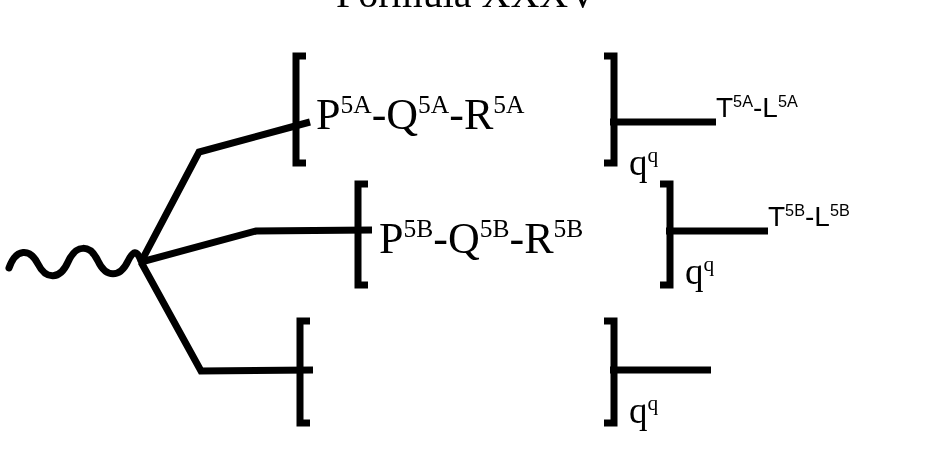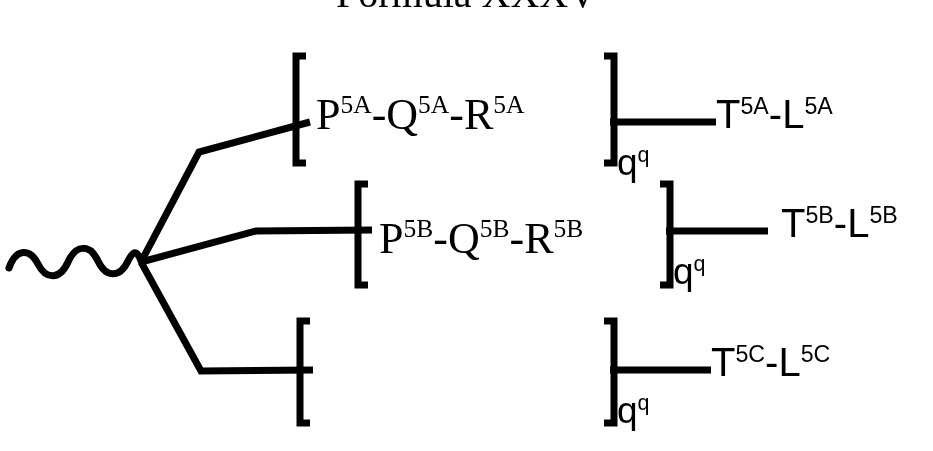--- a/index.html
+++ b/index.html
@@ -34,36 +34,37 @@
     position:absolute;
     white-space:nowrap;
     line-height:1;
   }
   .serifrun{
     font-family:"Liberation Serif", serif;
     font-size:44px;
   }
   .sansrun{
     font-family:"Liberation Sans", sans-serif;
-    font-size:40px;
+    font-size:28px;
   }
   .serifrun sup, .sansrun sup{
     font-size:0.58em;
     vertical-align:super;
     line-height:0;
   }
   .hyph{letter-spacing:0;}
 
   
   .qlab{
     position:absolute;
-    font-family:Liberation Sans, sans-serif;
+    font-family:Liberation Serif, serif;
     font-size:37px;
     line-height:1;
     white-space:nowrap;
+    margin-left:12px;
   }
   .qlab sup{font-size:0.58em;vertical-align:super;line-height:0;}
 </style>
 </head>
 <body>
 
 <div id="stage">
 
   <div class="title">Formula XXXV</div>
 
@@ -101,22 +102,19 @@
   </div>
   <div class="qlab" style="left:617px; top:144px;">q<sup>q</sup></div>
   <div class="run sansrun" style="left:716px; top:94px;">
     <span>T<sup>5A</sup></span><span class="hyph">-</span><span>L<sup>5A</sup></span>
   </div>
 
   <div class="run serifrun" style="left:379px; top:201px;margin-top:16px;">
     <span>P<sup>5B</sup></span><span class="hyph">-</span><span>Q<sup>5B</sup></span><span class="hyph">-</span><span>R<sup>5B</sup></span>
   </div>
   <div class="qlab" style="left:673px; top:253px;">q<sup>q</sup></div>
-  <div class="run sansrun" style="left:768px; top:203px;margin-left:13px;">
+  <div class="run sansrun" style="left:768px; top:203px;">
     <span>T<sup>5B</sup></span><span class="hyph">-</span><span>L<sup>5B</sup></span>
   </div>
 
   <div class="qlab" style="left:617px; top:392px;">q<sup>q</sup></div>
-  <div class="run sansrun" style="left:711px; top:342px;">
-    <span>T<sup>5C</sup></span><span class="hyph">-</span><span>L<sup>5C</sup></span>
-  </div>
 
 </div>
 
 </body></html>

